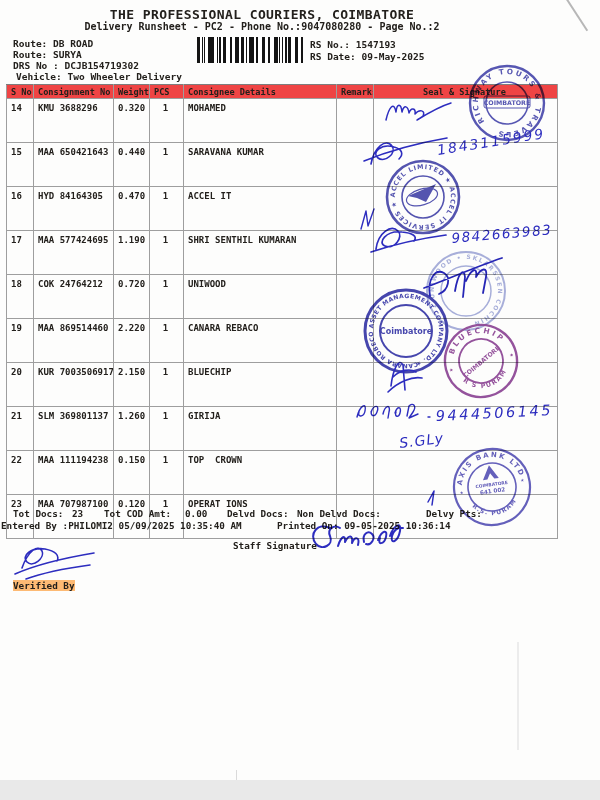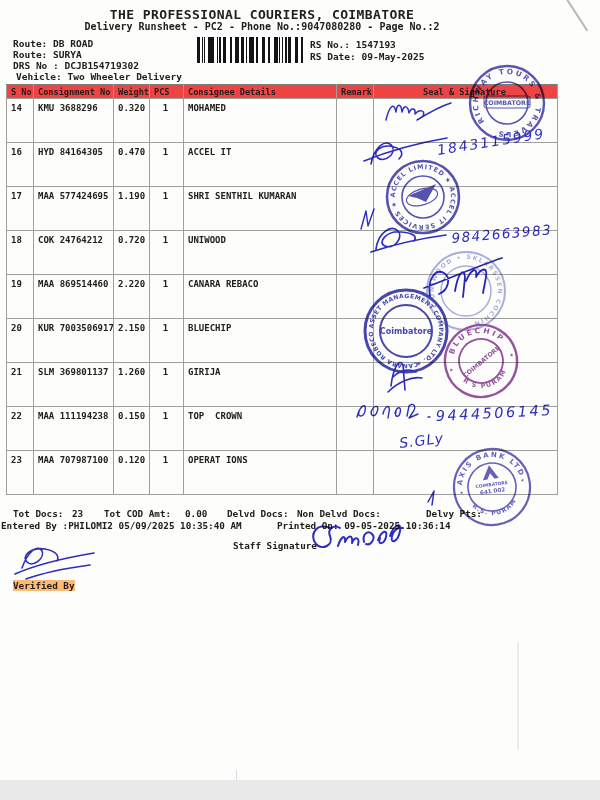--- a/index.html
+++ b/index.html
@@ -72,20 +72,29 @@
       <tr>
           <td>14</td>
           <td>KMU 3688296</td>
           <td>0.320</td>
           <td class="c">1</td>
           <td>MOHAMED</td>
           <td></td>
           <td></td>
         </tr>
       <tr>
+          <td>15</td>
+          <td>MAA 650421643</td>
+          <td>0.440</td>
+          <td class="c">1</td>
+          <td>SARAVANA KUMAR</td>
+          <td></td>
+          <td></td>
+        </tr>
+      <tr>
           <td>16</td>
           <td>HYD 84164305</td>
           <td>0.470</td>
           <td class="c">1</td>
           <td>ACCEL IT</td>
           <td></td>
           <td></td>
         </tr>
       <tr>
           <td>17</td>

